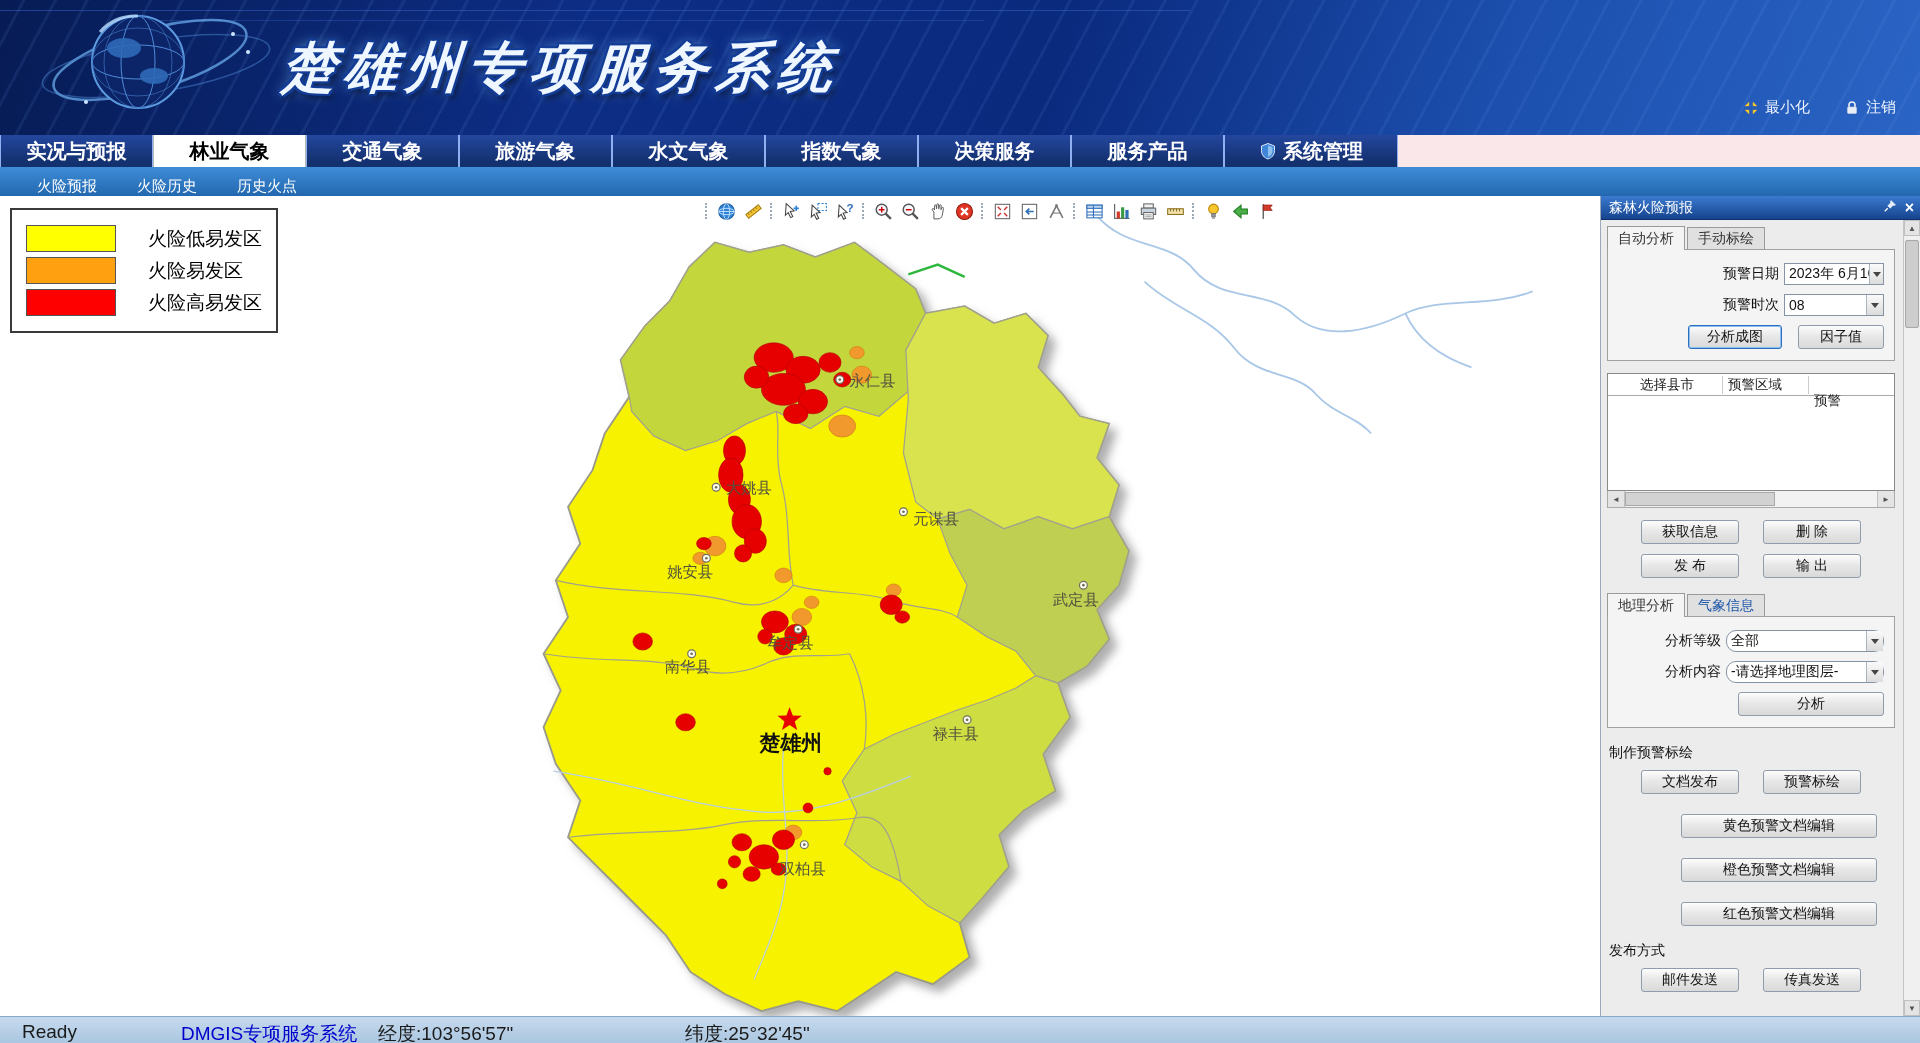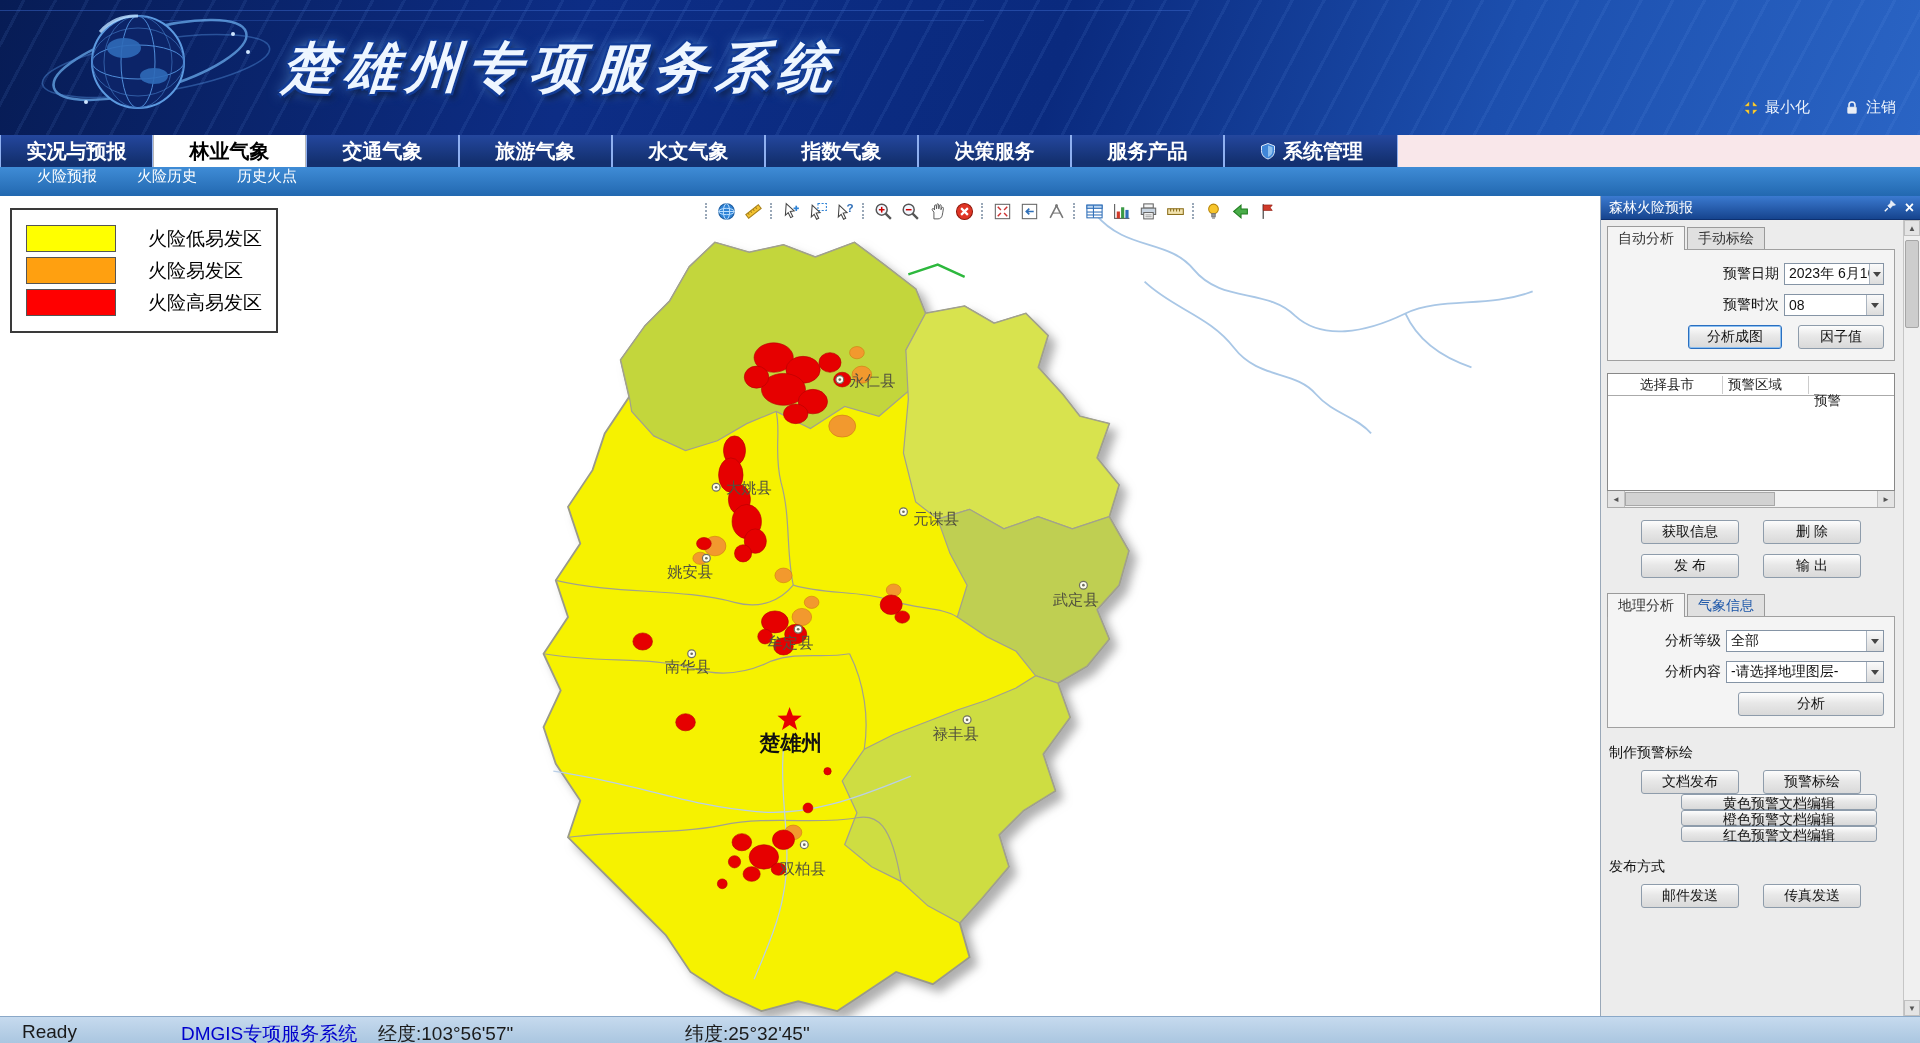--- a/index.html
+++ b/index.html
@@ -24,21 +24,21 @@
   
   .nav-tabs { display:flex; height:32px; background:#f9e7ea; width:100%; }
   .tab { flex:0 0 153px; display:flex; align-items:center; justify-content:center; gap:6px;
     background:linear-gradient(#24479e,#13306f 85%); color:#fff; font-size:20px; font-weight:bold;
     border-left:1px solid #8fb0f0; border-right:1px solid #8fb0f0; cursor:default; }
   .tab.last { flex:0 0 174px; }
   .tab.active { background:#ffffff; color:#000; border-left:1px solid #b8b8b8; border-right:1px solid #b8b8b8; }
   .tab svg { display:block; }
 
   
-  .subnav { display:flex; align-items:flex-start; height:29px; width:100%; padding-left:37px; gap:40px;
+  .subnav { display:flex; align-items:flex-end; height:29px; width:100%; padding-left:37px; gap:40px;
     background:linear-gradient(#3f8cd6,#2268b0); }
   .subnav-item { color:#fff; font-size:15px; cursor:default; }
 
   
   .main { display:flex; height:820px; width:100%; }
   .map-area { position:relative; width:1600px; height:820px; background:#ffffff; overflow:hidden; }
   .map-svg { position:absolute; left:0; top:0; width:1600px; height:820px; }
 
   
   .legend { position:absolute; left:10px; top:12px; background:#fff; border:2px solid #3a3a3a; padding:10px 14px; z-index:5; }
@@ -68,28 +68,28 @@
   .ptab.active { background:#f4f4f4; height:24px; position:relative; z-index:2; margin-bottom:-1px; }
   .ptab.blue { color:#1a55a8; }
   .tabpage { border:1px solid #a0a0a0; background:#f4f4f4; padding:13px 10px 11px; }
   .frow { display:flex; align-items:center; justify-content:flex-end; margin-bottom:9px; }
   .frow label { font-size:14px; color:#111; margin-right:5px; }
   .combo { height:22px; background:#fff; border:1px solid #8594a5; display:flex; align-items:center; font-size:14px; color:#111; padding-left:4px; }
   .combo .cval { white-space:nowrap; overflow:hidden; }
   .combo-btn { margin-left:auto; width:17px; align-self:stretch; display:flex; align-items:center; justify-content:center;
     background:linear-gradient(#fafafa,#dcdcdc); border-left:1px solid #aab4c0; }
   .carrow { width:0; height:0; border-left:4px solid transparent; border-right:4px solid transparent; border-top:5px solid #444; }
-  .w120 { width:100px; } .w157 { width:158px; }
+  .w120 { width:100px; } .w157 { width:158px;border-radius:10px; }
   .btn { font-family:inherit; font-size:14px; color:#111; height:24px; padding:0 10px;
     background:linear-gradient(#fdfdfd,#e8e8e8 45%,#d9d9d9); border:1px solid #8e9cab; border-radius:3px; cursor:default; }
   .btn.focused { border:1px solid #2a6fc0; box-shadow:inset 0 0 0 1px #8cbff0; }
   .btnrow { display:flex; justify-content:flex-end; gap:16px; margin-top:4px; }
   .btnrow.center { justify-content:center; gap:24px; margin-top:12px; }
   .btn.w94 { width:94px; } .btn.w86 { width:86px; } .btn.w98 { width:98px; } .btn.w146 { width:146px; }
-  .wbtn { display:block; width:196px; height:16px; margin:0 18px 0 auto; }
+  .wbtn { display:block; width:196px; height:24px; margin:20px 18px 0 auto; }
 
   .listbox { margin-top:12px; height:118px; background:#fff; border:1px solid #888; }
   .lb-head { display:flex; height:22px; border-bottom:1px solid #aaa; font-size:13.5px; color:#222;align-items:center; }
   .lb-head span { display:flex; align-items:center; padding-left:5px; border-right:1px solid #ccc; }
   .lb-c0 { width:27px; } .lb-c1 { width:88px; } .lb-c2 { width:86px; } .lb-c3 { flex:1; border-right:none !important;margin-top:32px; }
   .hscroll { height:17px; border:1px solid #aaa; border-top:none; background:#f2f2f2; display:flex; align-items:stretch; }
   .hs-arrow { width:17px; display:flex; align-items:center; justify-content:center; font-size:8px; color:#555; background:#e4e4e4; border-right:1px solid #c0c0c0; }
   .hs-arrow.r { margin-left:auto; border-right:none; border-left:1px solid #c0c0c0; }
   .hs-thumb { width:150px; background:#d2d2d2; border:1px solid #a8a8a8; margin:1px 0; }
 

